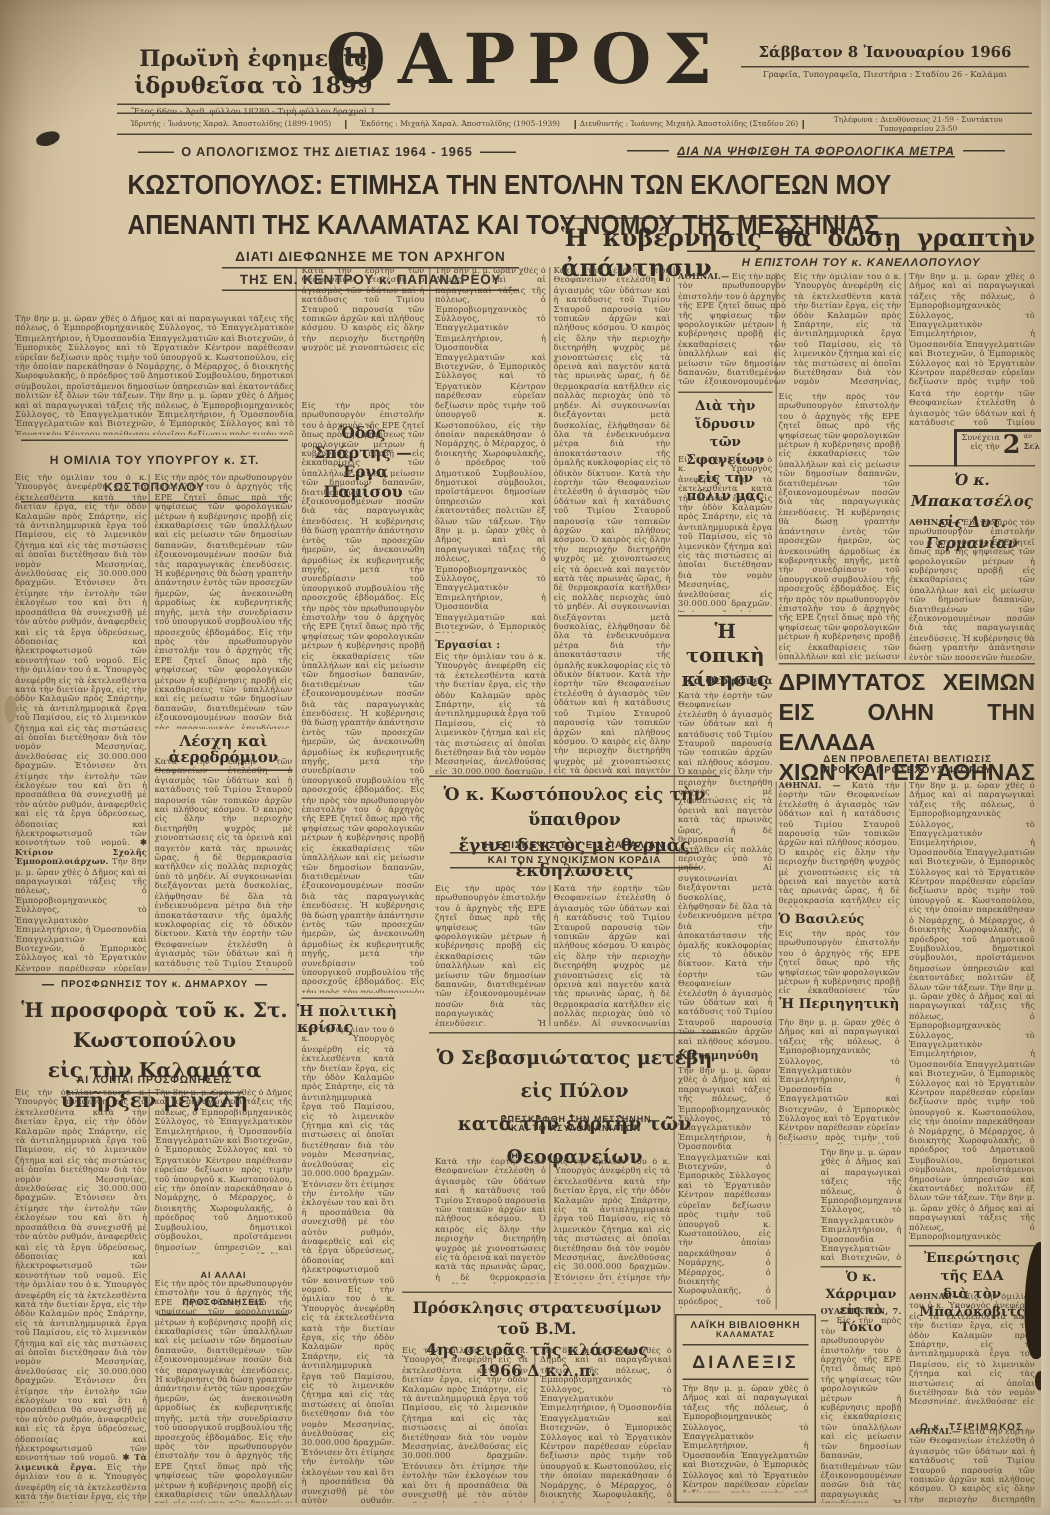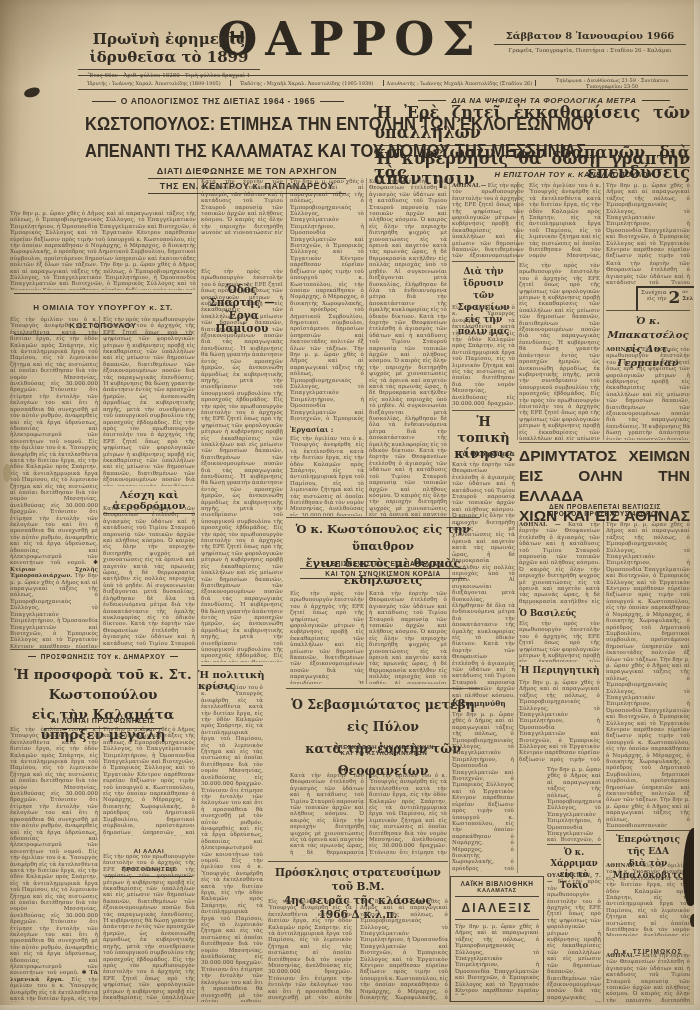--- a/index.html
+++ b/index.html
@@ -57,36 +57,32 @@
     <div style="flex:1;font-size:5px;text-align:center;align-self:center;border-right:1px solid #4c4436;padding:0 2px;">Ἱδρυτής : Ἰωάννης Χαραλ. Ἀποστολίδης (1899-1905)</div>
     <div style="flex:1;font-size:5px;text-align:center;align-self:center;border-right:1px solid #4c4436;padding:0 2px;">Ἐκδότης : Μιχαὴλ Χαραλ. Ἀποστολίδης (1905-1939)</div>
     <div style="flex:1;font-size:5px;text-align:center;align-self:center;border-right:1px solid #4c4436;padding:0 2px;">Διευθυντής : Ἰωάννης Μιχαὴλ Ἀποστολίδης (Σταδίου 26)</div>
     <div style="flex:1;font-size:5px;text-align:center;align-self:center;padding:0 2px;">Τηλέφωνα : Διευθύνσεως 21-59 · Συντάκτου Τυπογραφείου 23-50</div>
   </div>
 
   <div class="abs kick caps" style="left:92px;top:96px;width:252px;">
     <span style="font-size:8.5px;">Ο ΑΠΟΛΟΓΙΣΜΟΣ ΤΗΣ ΔΙΕΤΙΑΣ 1964 - 1965</span>
   </div>
   <div class="abs kick caps" style="left:418px;top:96px;width:252px;">
-    <span style="font-size:8px;font-style:italic;">ΔΙΑ ΝΑ ΨΗΦΙΣΘΗ ΤΑ ΦΟΡΟΛΟΓΙΚΑ ΜΕΤΡΑ</span>
+    <span style="font-size:8px;font-style:italic;text-decoration:underline;">ΔΙΑ ΝΑ ΨΗΦΙΣΘΗ ΤΑ ΦΟΡΟΛΟΓΙΚΑ ΜΕΤΡΑ</span>
   </div>
 
   <div class="abs hl-left" style="left:85px;top:110px;width:288px;">
     <div class="jl" style="font-size:16.5px;white-space:nowrap;">ΚΩΣΤΟΠΟΥΛΟΣ: ΕΤΙΜΗΣΑ ΤΗΝ ΕΝΤΟΛΗΝ ΤΩΝ ΕΚΛΟΓΕΩΝ ΜΟΥ</div>
     <div class="jl" style="font-size:16.5px;white-space:nowrap;">ΑΠΕΝΑΝΤΙ ΤΗΣ ΚΑΛΑΜΑΤΑΣ ΚΑΙ ΤΟΥ ΝΟΜΟΥ ΤΗΣ ΜΕΣΣΗΝΙΑΣ</div>
   </div>
   <div class="abs" style="left:148px;top:166px;width:198px;text-align:center;">
     <div class="caps" style="font-size:9px;border-bottom:1px solid #443d30;padding-bottom:2px;">ΔΙΑΤΙ ΔΙΕΦΩΝΗΣΕ ΜΕ ΤΟΝ ΑΡΧΗΓΟΝ</div>
     <div class="caps" style="font-size:9px;border-bottom:1px solid #443d30;padding:2px 0;">ΤΗΣ ΕΝ. ΚΕΝΤΡΟΥ κ. ΠΑΠΑΝΔΡΕΟΥ</div>
   </div>
 
-  <div class="abs hl-right" style="left:374px;top:103px;width:316px;">
-    <div class="jl">Ἡ Ἐρὲ ζητεῖ ἐκκαθαρίσεις τῶν ὑπαλλήλων</div>
-    <div class="jl">καὶ μείωσιν τῶν δαπανῶν διὰ τὰς ἐπενδύσεις</div>
-  </div>
   <div class="hrule" style="left:374px;top:145px;width:316px;"></div>
   <div class="abs hl-right jl" style="left:374px;top:149px;width:316px;">Ἡ κυβέρνησις θὰ δώσῃ γραπτὴν ἀπάντησιν</div>
   <div class="abs" style="left:458px;top:167px;width:232px;border-top:1px solid #443d30;">
     <div class="caps" style="font-size:7.5px;font-style:italic;padding-top:2px;">Η ΕΠΙΣΤΟΛΗ ΤΟΥ κ. ΚΑΝΕΛΛΟΠΟΥΛΟΥ</div>
   </div>
 
   <div class="t" style="left:10px;top:210px;width:186px;height:80px;">
     <span>Τὴν 8ην μ. μ. ὥραν χθὲς ὁ Δῆμος καὶ αἱ παραγωγικαὶ τάξεις τῆς πόλεως, ὁ Ἐμποροβιομηχανικὸς Σύλλογος, τὸ Ἐπαγγελματικὸν Ἐπιμελητήριον, ἡ Ὁμοσπονδία Ἐπαγγελματιῶν καὶ Βιοτεχνῶν, ὁ Ἐμπορικὸς Σύλλογος καὶ τὸ Ἐργατικὸν Κέντρον παρέθεσαν εὐρεῖαν δεξίωσιν πρὸς τιμὴν τοῦ ὑπουργοῦ κ. Κωστοπούλου, εἰς τὴν ὁποίαν παρεκάθησαν ὁ Νομάρχης, ὁ Μέραρχος, ὁ διοικητὴς Χωροφυλακῆς, ὁ πρόεδρος τοῦ Δημοτικοῦ Συμβουλίου, δημοτικοὶ σύμβουλοι, προϊστάμενοι δημοσίων ὑπηρεσιῶν καὶ ἑκατοντάδες πολιτῶν ἐξ ὅλων τῶν τάξεων. Τὴν 8ην μ. μ. ὥραν χθὲς ὁ Δῆμος καὶ αἱ παραγωγικαὶ τάξεις τῆς πόλεως, ὁ Ἐμποροβιομηχανικὸς Σύλλογος, τὸ Ἐπαγγελματικὸν Ἐπιμελητήριον, ἡ Ὁμοσπονδία Ἐπαγγελματιῶν καὶ Βιοτεχνῶν, ὁ Ἐμπορικὸς Σύλλογος καὶ τὸ Ἐργατικὸν Κέντρον παρέθεσαν εὐρεῖαν δεξίωσιν πρὸς τιμὴν τοῦ ὑπουργοῦ κ. Κωστοπούλου, εἰς τὴν ὁποίαν παρεκάθησαν ὁ Νομάρχης, ὁ Μέραρχος, ὁ διοικητὴς Χωροφυλακῆς, ὁ πρόεδρος τοῦ Δημοτικοῦ Συμβουλίου, δημοτικοὶ σύμβουλοι, προϊστάμενοι δημοσίων ὑπηρεσιῶν καὶ ἑκατοντάδες πολιτῶν ἐξ ὅλων τῶν τάξεων.</span>
   </div>
 

